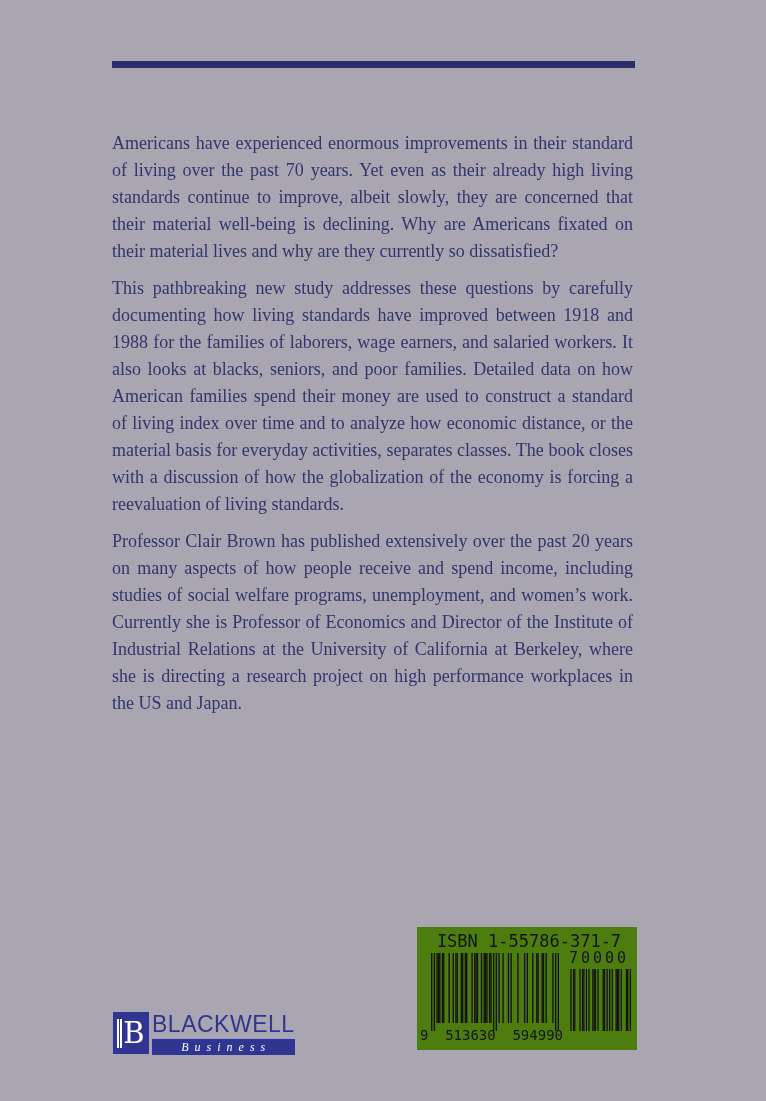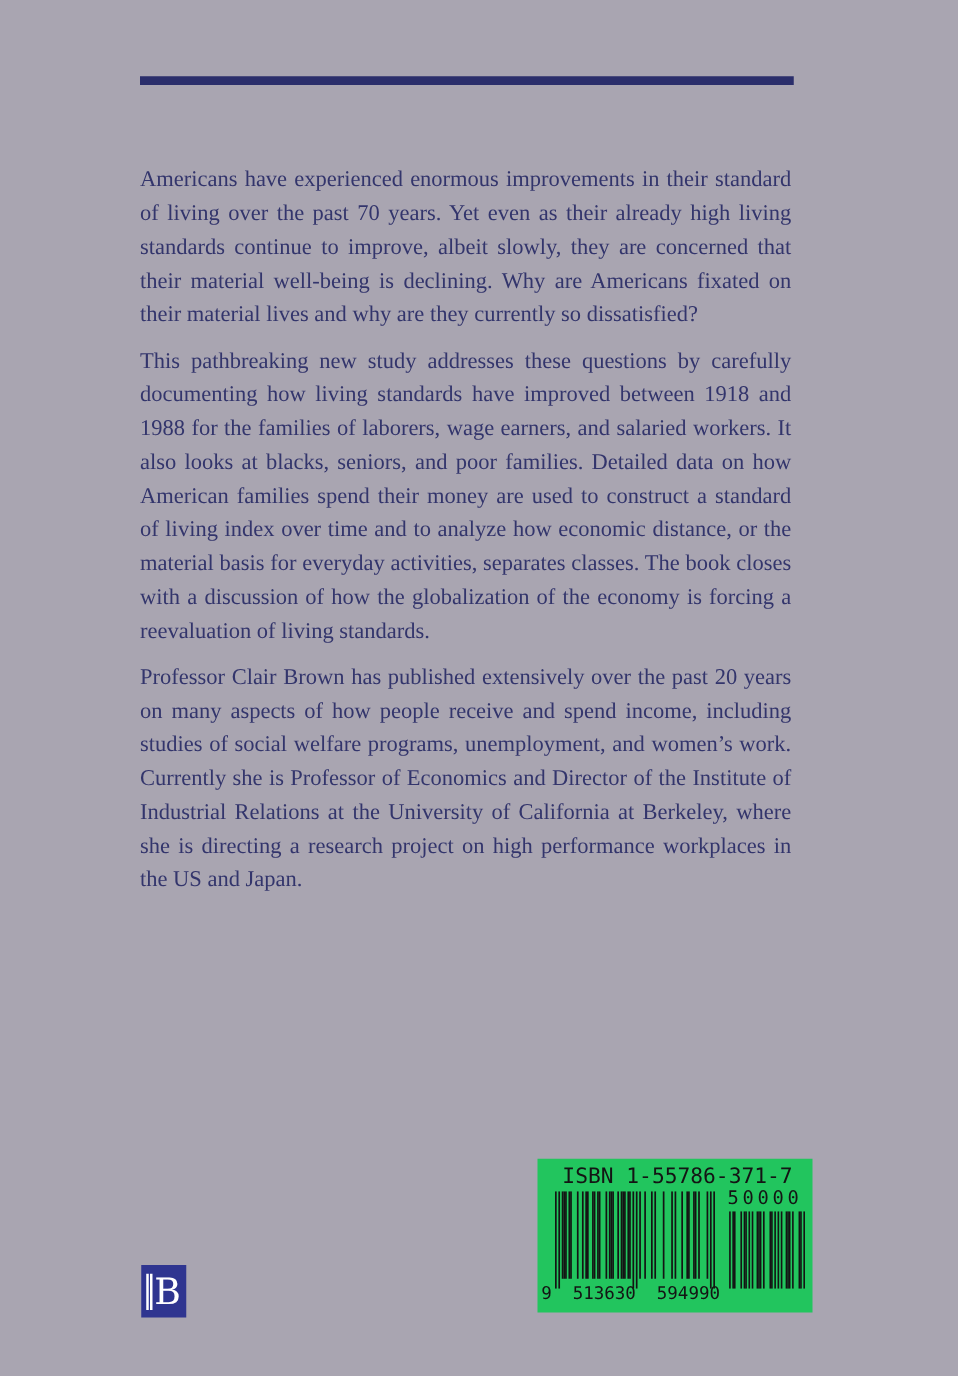--- a/index.html
+++ b/index.html
@@ -30,22 +30,21 @@
     text-align: justify;
   }
   .blurb p { margin: 0 0 10px 0; }
   .blurb .author-lead { font-weight: normal; }
 
   
   .barcode-box {
     position: absolute;
     left: 417px; top: 927px;
     width: 220px; height: 123px;
-    background: #22c55e;
-    margin-left: 13px;
+    background: #4d7c0f;
   }
   .isbn-label {
     position: absolute;
     left: 14px; top: 4px; width: 196px;
     text-align: center;
     font-family: "DejaVu Sans Mono", monospace;
     font-size: 17px;
     color: #141414;
     white-space: nowrap;
   }
@@ -184,21 +183,21 @@
         <rect x="85" y="0" width="1" height="70" fill="#141414"></rect>
         <rect x="90" y="0" width="1" height="70" fill="#141414"></rect>
         <rect x="92" y="0" width="1" height="78" fill="#141414"></rect>
         <rect x="94" y="0" width="1" height="78" fill="#141414"></rect>
       </svg>
     <div class="main-digits">
       <span>9</span>
       <span>513630</span>
       <span>594990</span>
     </div>
-    <div class="supp-num">50000</div>
+    <div class="supp-num">70000</div>
     <svg class="supp-barcode-svg" id="supp-barcode" viewBox="0 0 48 62" preserveAspectRatio="none" xmlns="http://www.w3.org/2000/svg">
         <rect x="1" y="0" width="1" height="62" fill="#141414"></rect>
         <rect x="3" y="0" width="1" height="62" fill="#141414"></rect>
         <rect x="4" y="0" width="1" height="62" fill="#141414"></rect>
         <rect x="8" y="0" width="1" height="62" fill="#141414"></rect>
         <rect x="10" y="0" width="1" height="62" fill="#141414"></rect>
         <rect x="11" y="0" width="1" height="62" fill="#141414"></rect>
         <rect x="13" y="0" width="1" height="62" fill="#141414"></rect>
         <rect x="15" y="0" width="1" height="62" fill="#141414"></rect>
         <rect x="18" y="0" width="1" height="62" fill="#141414"></rect>
@@ -217,15 +216,21 @@
         <rect x="44" y="0" width="1" height="62" fill="#141414"></rect>
         <rect x="45" y="0" width="1" height="62" fill="#141414"></rect>
         <rect x="47" y="0" width="1" height="62" fill="#141414"></rect>
       </svg>
   </div>
 
   <div class="logo">
     <div class="logo-square">
       <span class="logo-b">B</span>
     </div>
+    <div class="logo-right">
+      <div class="logo-name">BLACKWELL</div>
+      <div class="logo-division">
+        <span>Business</span>
+      </div>
+    </div>
   </div>
 
 </div>
 
 </body></html>

